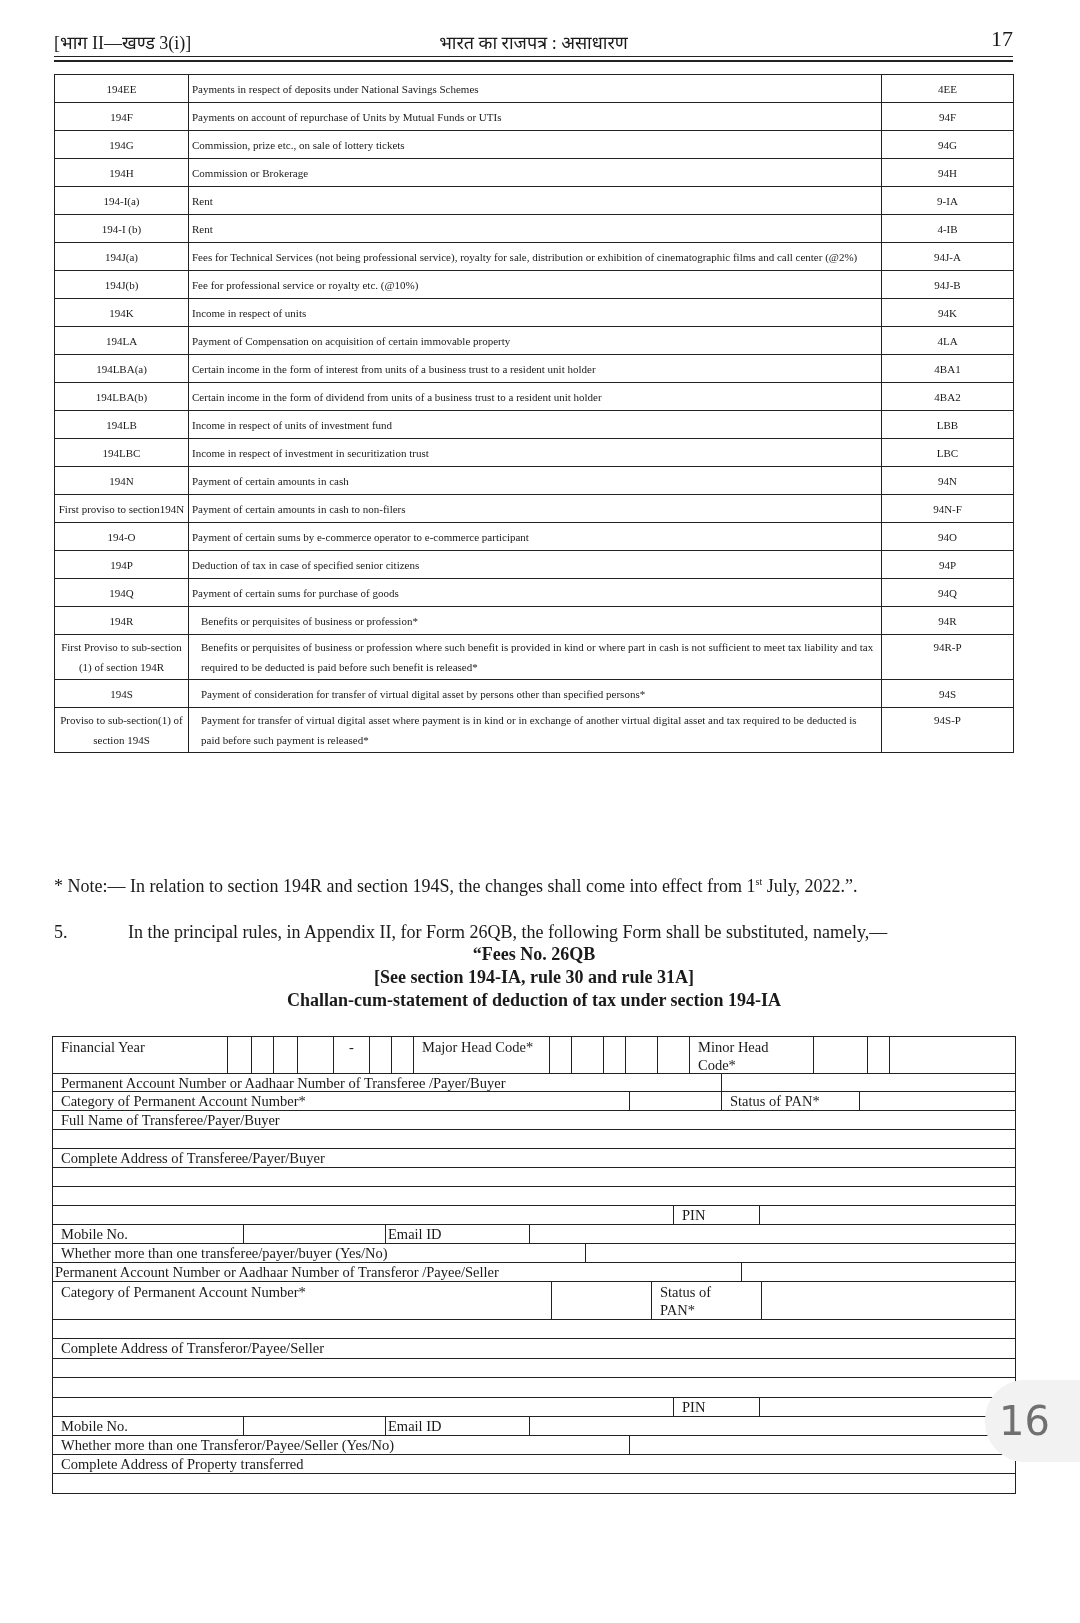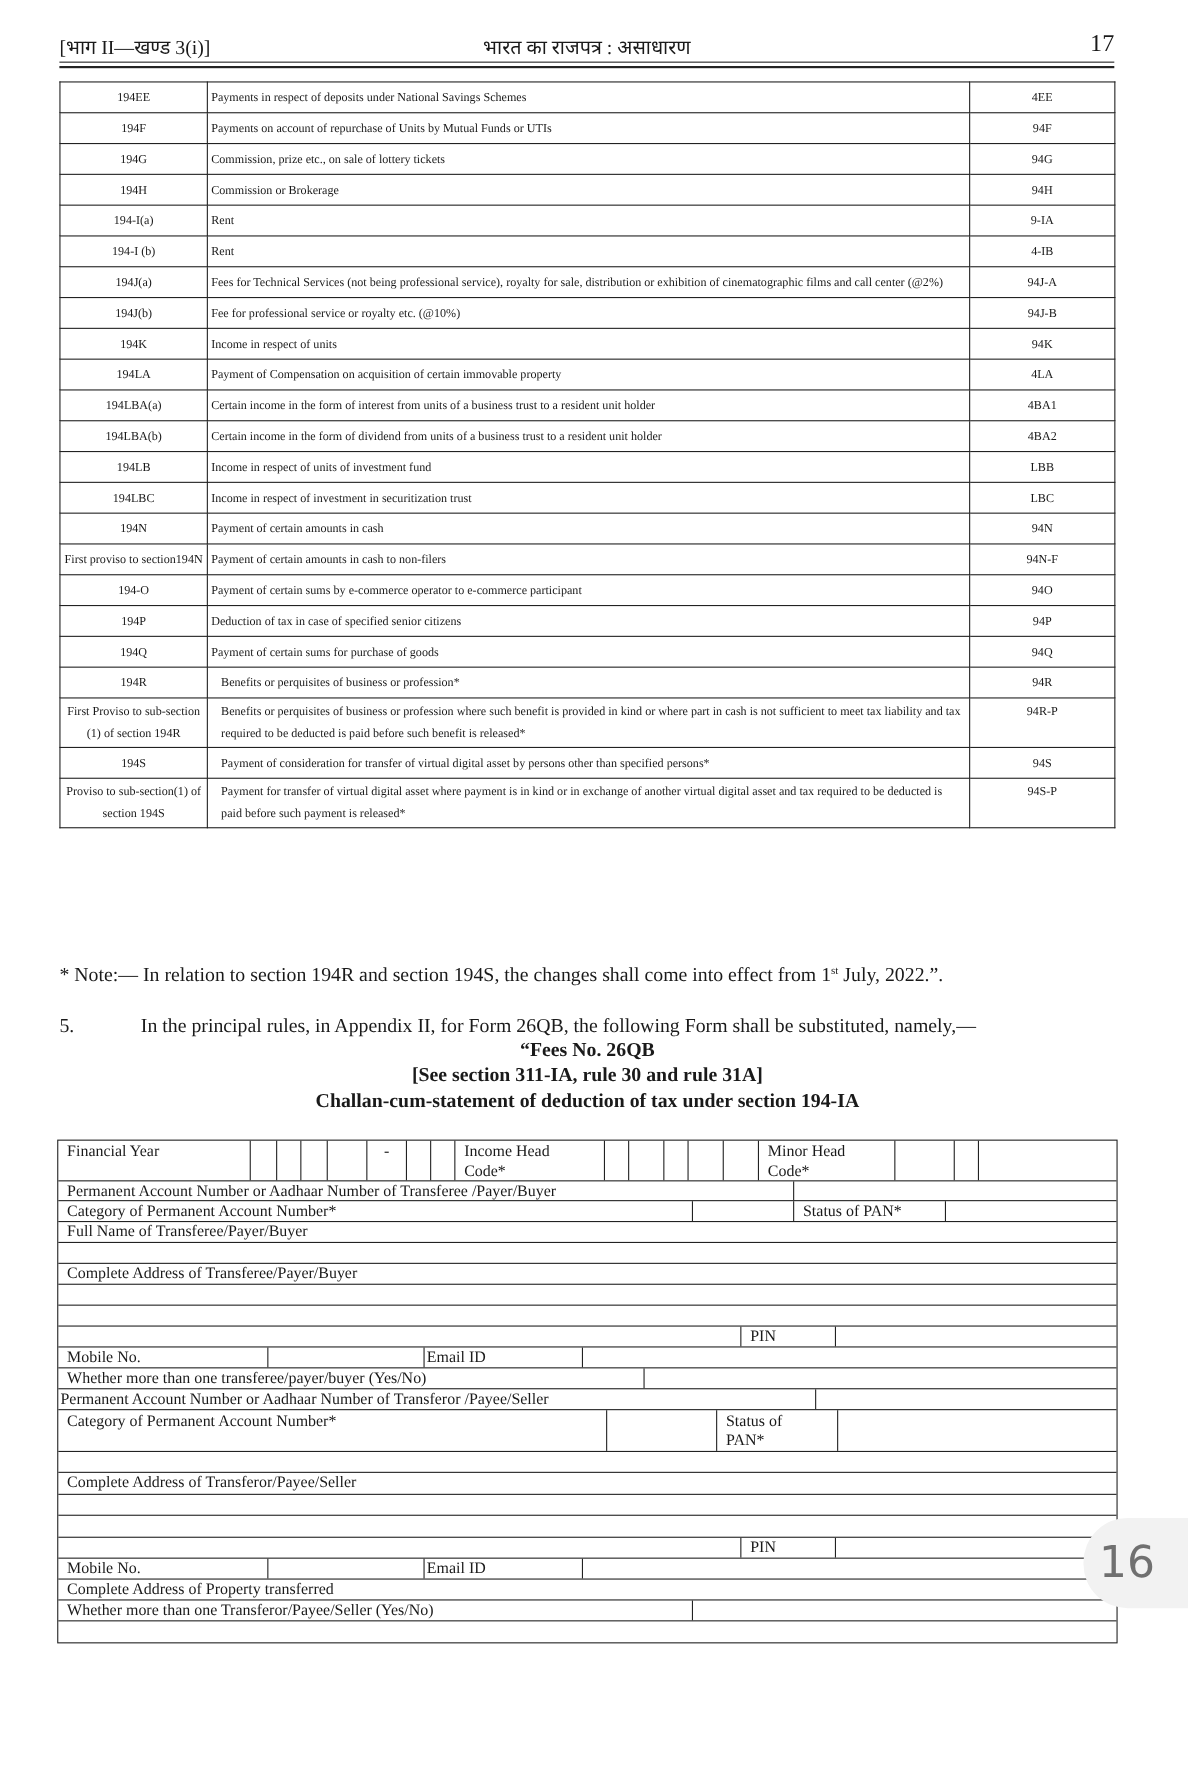--- a/index.html
+++ b/index.html
@@ -170,35 +170,35 @@
 </table>
 
 <div class="note"><span>* Note:— In relation to section 194R and section 194S, the changes shall come into effect from 1</span><sup>st</sup><span> July, 2022.”.</span></div>
 
 <div class="para">
   <span class="num">5.</span>
   <span class="txt">In the principal rules, in Appendix II, for Form 26QB, the following Form shall be substituted, namely,—</span>
 </div>
 
 <div class="ftitle" style="top:944px;">“Fees No. 26QB</div>
-<div class="ftitle" style="top:967px;">[See section 311-IA, rule 30 and rule 31A]</div>
+<div class="ftitle" style="top:967px;">[See section 194-IA, rule 30 and rule 31A]</div>
 <div class="ftitle" style="top:990px;">Challan-cum-statement of deduction of tax under section 194-IA</div>
 
 <div class="form">
 
   <div class="frow" style="height:37px;">
     <div class="cell first" style="left:0;width:174px;">Financial Year</div>
     <div class="cell" style="left:174px;width:24px;"></div>
     <div class="cell" style="left:198px;width:22px;"></div>
     <div class="cell" style="left:220px;width:24px;"></div>
     <div class="cell" style="left:244px;width:36px;"></div>
     <div class="cell" style="left:280px;width:36px;text-align:center;padding:1px 0;">-</div>
     <div class="cell" style="left:316px;width:22px;"></div>
     <div class="cell" style="left:338px;width:22px;"></div>
-    <div class="cell" style="left:360px;width:136px;">Income Head Code*</div>
+    <div class="cell" style="left:360px;width:136px;">Major Head Code*</div>
     <div class="cell" style="left:496px;width:22px;"></div>
     <div class="cell" style="left:518px;width:32px;"></div>
     <div class="cell" style="left:550px;width:22px;"></div>
     <div class="cell" style="left:572px;width:32px;"></div>
     <div class="cell" style="left:604px;width:32px;"></div>
     <div class="cell" style="left:636px;width:124px;">
         <div>Minor Head</div>
         <div>Code*</div>
       </div>
     <div class="cell" style="left:760px;width:54px;"></div>
@@ -265,22 +265,22 @@
     <div class="cell" style="left:620px;width:86px;padding-top:0;">PIN</div>
     <div class="cell" style="left:706px;right:0;"></div>
   </div>
   <div class="frow" style="height:19px;">
     <div class="cell first" style="left:0;width:190px;padding-top:0;">Mobile No.</div>
     <div class="cell" style="left:190px;width:142px;"></div>
     <div class="cell np" style="left:332px;width:144px;padding-top:0;">Email ID</div>
     <div class="cell" style="left:476px;right:0;"></div>
   </div>
   <div class="frow" style="height:19px;">
-    <div class="cell first" style="left:0;right:0;padding-top:0;">Complete Address of Property transferred</div>
-  </div>
-  <div class="frow" style="height:19px;">
     <div class="cell first" style="left:0;width:576px;padding-top:0;">Whether more than one Transferor/Payee/Seller (Yes/No)</div>
     <div class="cell" style="left:576px;right:0;"></div>
   </div>
+  <div class="frow" style="height:19px;">
+    <div class="cell first" style="left:0;right:0;padding-top:0;">Complete Address of Property transferred</div>
+  </div>
   <div class="frow" style="height:19px;"></div>
 </div>
 
 <div class="pgbadge">16</div>
 
 </body></html>

